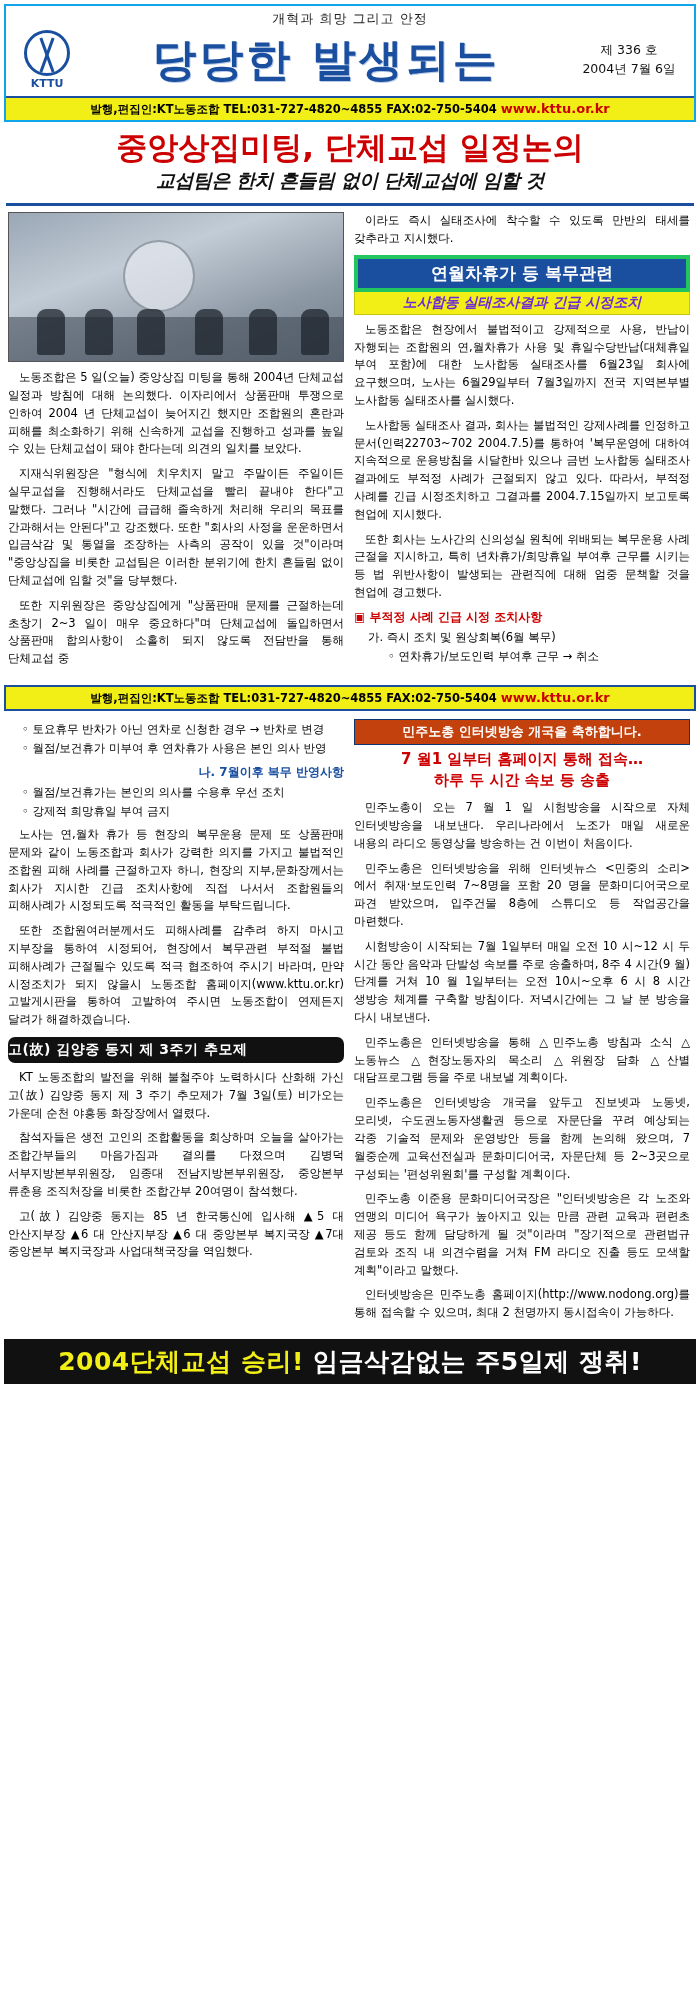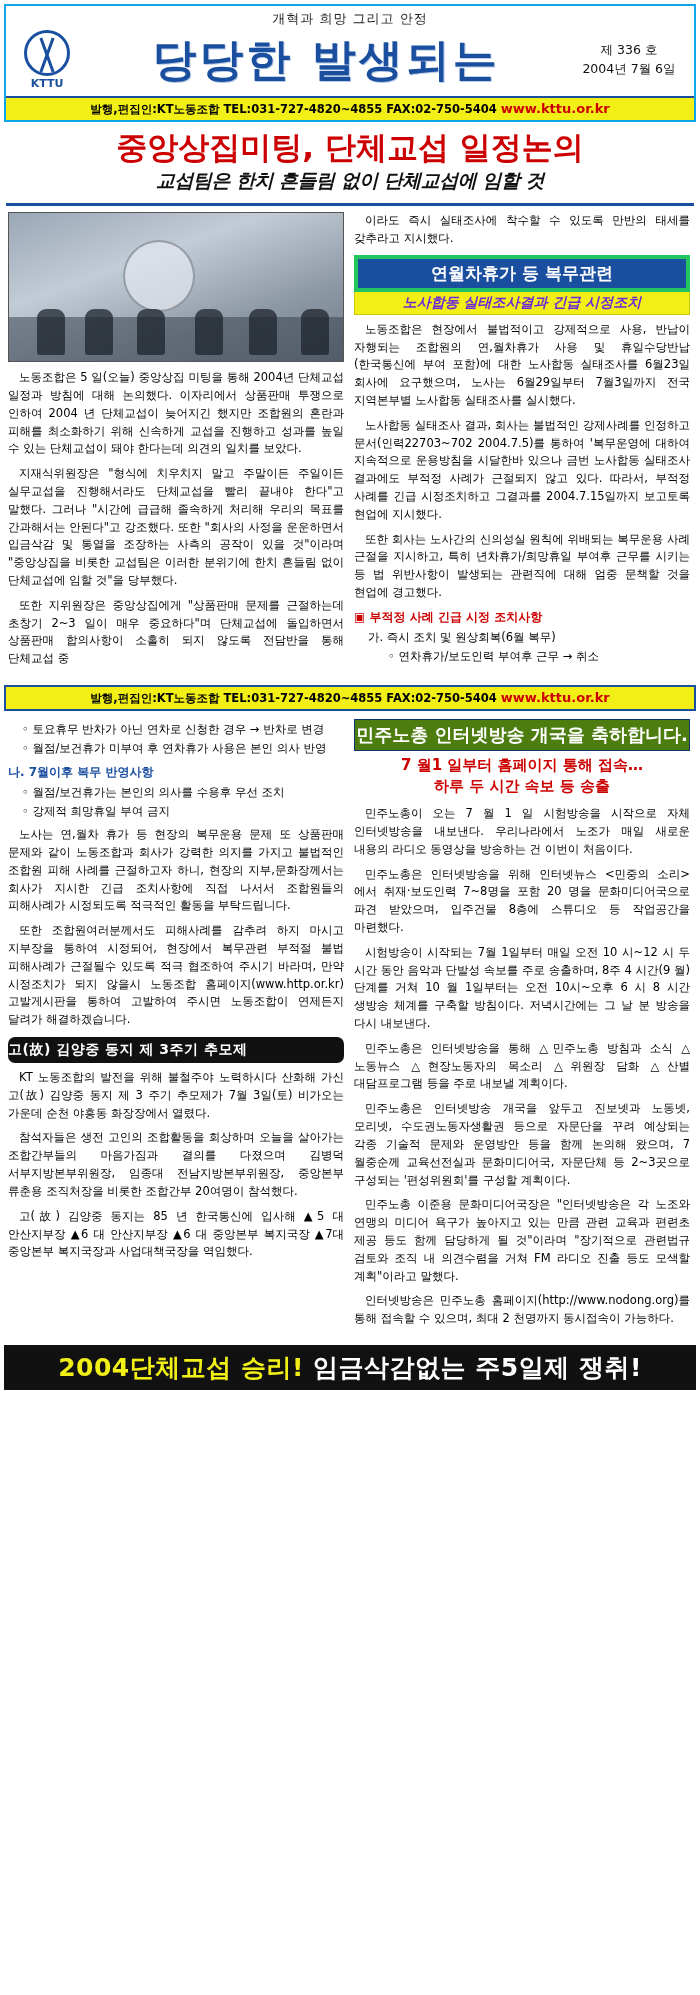--- a/index.html
+++ b/index.html
@@ -190,24 +190,24 @@
     text-align: center;
     font-size: 14px;
     font-weight: bold;
     font-style: italic;
     padding: 2px 0;
     border: 1px solid #c9c70d;
     border-top: none;
     margin-bottom: 6px;
   }
   .secbar2 {
-    background: #4d7c0f;
+    background: #c2410c;
     color: #fff;
     text-align: center;
-    font-size: 18px;
+    font-size: 13px;
     font-weight: bold;
     padding: 3px 0;
     border: 1px solid #0d3570;
     margin-bottom: 4px;
   }
   .red-head {
     color: #cc0000;
     font-size: 15px;
     font-weight: bold;
     text-align: center;
@@ -223,20 +223,21 @@
     padding-left: 14px;
     text-indent: -14px;
   }
   .li-row.lvl2 { padding-left: 26px; text-indent: -12px; }
   .li-row.lvl3 { padding-left: 34px; text-indent: 0; }
   .li-head {
     font-size: 12px;
     font-weight: bold;
     color: #1a4fa0;
     margin: 6px 0 3px 0;
+    text-align: right;
   }
   .li-head-red {
     font-size: 12px;
     font-weight: bold;
     color: #cc0000;
     margin: 6px 0 3px 0;
   }
   .bullet-sq { color: #cc0000; font-weight: bold; }
 
   
@@ -325,21 +326,21 @@
       <p>지재식위원장은 "형식에 치우치지 말고 주말이든 주일이든 실무교섭을 진행해서라도 단체교섭을 빨리 끝내야 한다"고 말했다. 그러나 "시간에 급급해 졸속하게 처리해 우리의 목표를 간과해서는 안된다"고 강조했다. 또한 "회사의 사정을 운운하면서 입금삭감 및 통열을 조장하는 사측의 공작이 있을 것"이라며 "중앙상집을 비롯한 교섭팀은 이러한 분위기에 한치 흔들림 없이 단체교섭에 임할 것"을 당부했다.</p>
       <p>또한 지위원장은 중앙상집에게 "상품판매 문제를 근절하는데 초창기 2~3 일이 매우 중요하다"며 단체교섭에 돌입하면서 상품판매 합의사항이 소홀히 되지 않도록 전담반을 통해 단체교섭 중</p>
     </div>
 
     <div class="col">
       <p>이라도 즉시 실태조사에 착수할 수 있도록 만반의 태세를 갖추라고 지시했다.</p>
 
       <div class="secbar">연월차휴가 등 복무관련</div>
       <div class="secsub">노사합동 실태조사결과 긴급 시정조치</div>
 
-      <p>노동조합은 현장에서 불법적이고 강제적으로 사용, 반납이 자행되는 조합원의 연,월차휴가 사용 및 휴일수당반납(한국통신에 부여 포함)에 대한 노사합동 실태조사를 6월23일 회사에 요구했으며, 노사는 6월29일부터 7월3일까지 전국 지역본부별 노사합동 실태조사를 실시했다.</p>
+      <p>노동조합은 현장에서 불법적이고 강제적으로 사용, 반납이 자행되는 조합원의 연,월차휴가 사용 및 휴일수당반납(대체휴일 부여 포함)에 대한 노사합동 실태조사를 6월23일 회사에 요구했으며, 노사는 6월29일부터 7월3일까지 전국 지역본부별 노사합동 실태조사를 실시했다.</p>
       <p>노사합동 실태조사 결과, 회사는 불법적인 강제사례를 인정하고 문서(인력22703~702 2004.7.5)를 통하여 '복무운영에 대하여 지속적으로 운용방침을 시달한바 있으나 금번 노사합동 실태조사 결과에도 부적정 사례가 근절되지 않고 있다. 따라서, 부적정 사례를 긴급 시정조치하고 그결과를 2004.7.15일까지 보고토록 현업에 지시했다.</p>
       <p>또한 회사는 노사간의 신의성실 원칙에 위배되는 복무운용 사례 근절을 지시하고, 특히 년차휴가/희망휴일 부여후 근무를 시키는 등 법 위반사항이 발생되는 관련직에 대해 엄중 문책할 것을 현업에 경고했다.</p>
 
       <div class="listbox">
         <div class="li-head-red">
           <span class="bullet-sq">▣</span>
           <span>부적정 사례 긴급 시정 조치사항</span>
         </div>
         <div class="li-row lvl2">가.  즉시 조치 및 원상회복(6월 복무)</div>
         <div class="li-row lvl3">◦  연차휴가/보도인력 부여후 근무 → 취소</div>
@@ -357,21 +358,21 @@
     <div class="col">
       <div class="listbox">
         <div class="li-row lvl2">◦  토요휴무 반차가 아닌 연차로 신청한 경우 → 반차로 변경</div>
         <div class="li-row lvl2">◦  월점/보건휴가 미부여 후 연차휴가 사용은 본인 의사 반영</div>
         <div class="li-head">나.  7월이후 복무 반영사항</div>
         <div class="li-row lvl2">◦  월점/보건휴가는 본인의 의사를 수용후 우선 조치</div>
         <div class="li-row lvl2">◦  강제적 희망휴일 부여 금지</div>
       </div>
 
       <p>노사는 연,월차 휴가 등 현장의 복무운용 문제 또 상품판매 문제와 같이 노동조합과 회사가 강력한 의지를 가지고 불법적인 조합원 피해 사례를 근절하고자 하니, 현장의 지부,문화장께서는 회사가 지시한 긴급 조치사항에 직접 나서서 조합원들의 피해사례가 시정되도록 적극적인 활동을 부탁드립니다.</p>
-      <p>또한 조합원여러분께서도 피해사례를 감추려 하지 마시고 지부장을 통하여 시정되어, 현장에서 복무관련 부적절 불법 피해사례가 근절될수 있도록 적극 협조하여 주시기 바라며, 만약 시정조치가 되지 않을시 노동조합 홈페이지(www.http.or.kr) 고발게시판을 통하여 고발하여 주시면 노동조합이 연제든지 달려가 해결하겠습니다.</p>
+      <p>또한 조합원여러분께서도 피해사례를 감추려 하지 마시고 지부장을 통하여 시정되어, 현장에서 복무관련 부적절 불법 피해사례가 근절될수 있도록 적극 협조하여 주시기 바라며, 만약 시정조치가 되지 않을시 노동조합 홈페이지(www.kttu.or.kr) 고발게시판을 통하여 고발하여 주시면 노동조합이 연제든지 달려가 해결하겠습니다.</p>
 
       <div class="blackbox">고(故) 김양중 동지 제 3주기 추모제</div>
 
       <p>KT 노동조합의 발전을 위해 불철주야 노력하시다 산화해 가신 고(故) 김양중 동지 제 3 주기 추모제가 7월 3일(토) 비가오는 가운데 순천 야흥동 화장장에서 열렸다.</p>
       <p>참석자들은 생전 고인의 조합활동을 회상하며 오늘을 살아가는 조합간부들의 마음가짐과 결의를 다졌으며 김병덕 서부지방본부위원장, 임종대 전남지방본부위원장, 중앙본부 류춘용 조직처장을 비롯한 조합간부 20여명이 참석했다.</p>
       <p>고(故) 김양중 동지는 85 년 한국통신에 입사해 ▲5 대 안산지부장 ▲6 대 안산지부장 ▲6 대 중앙본부 복지국장 ▲7대 중앙본부 복지국장과 사업대책국장을 역임했다.</p>
     </div>
 
     <div class="col">
       <div class="secbar2">민주노총 인터넷방송 개국을 축하합니다.</div>

